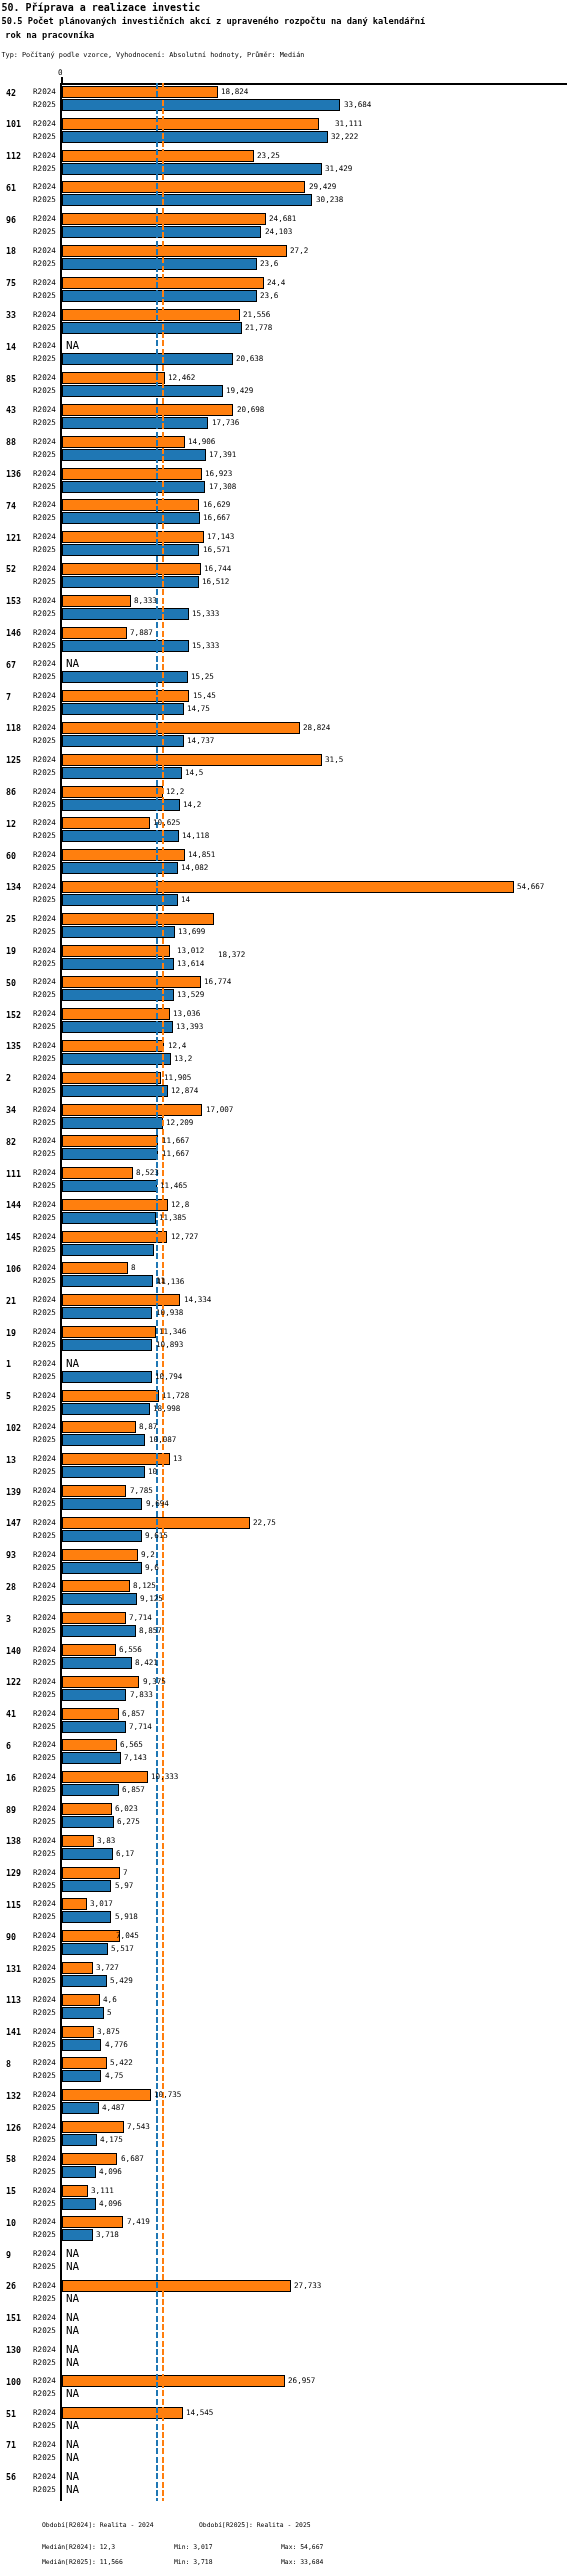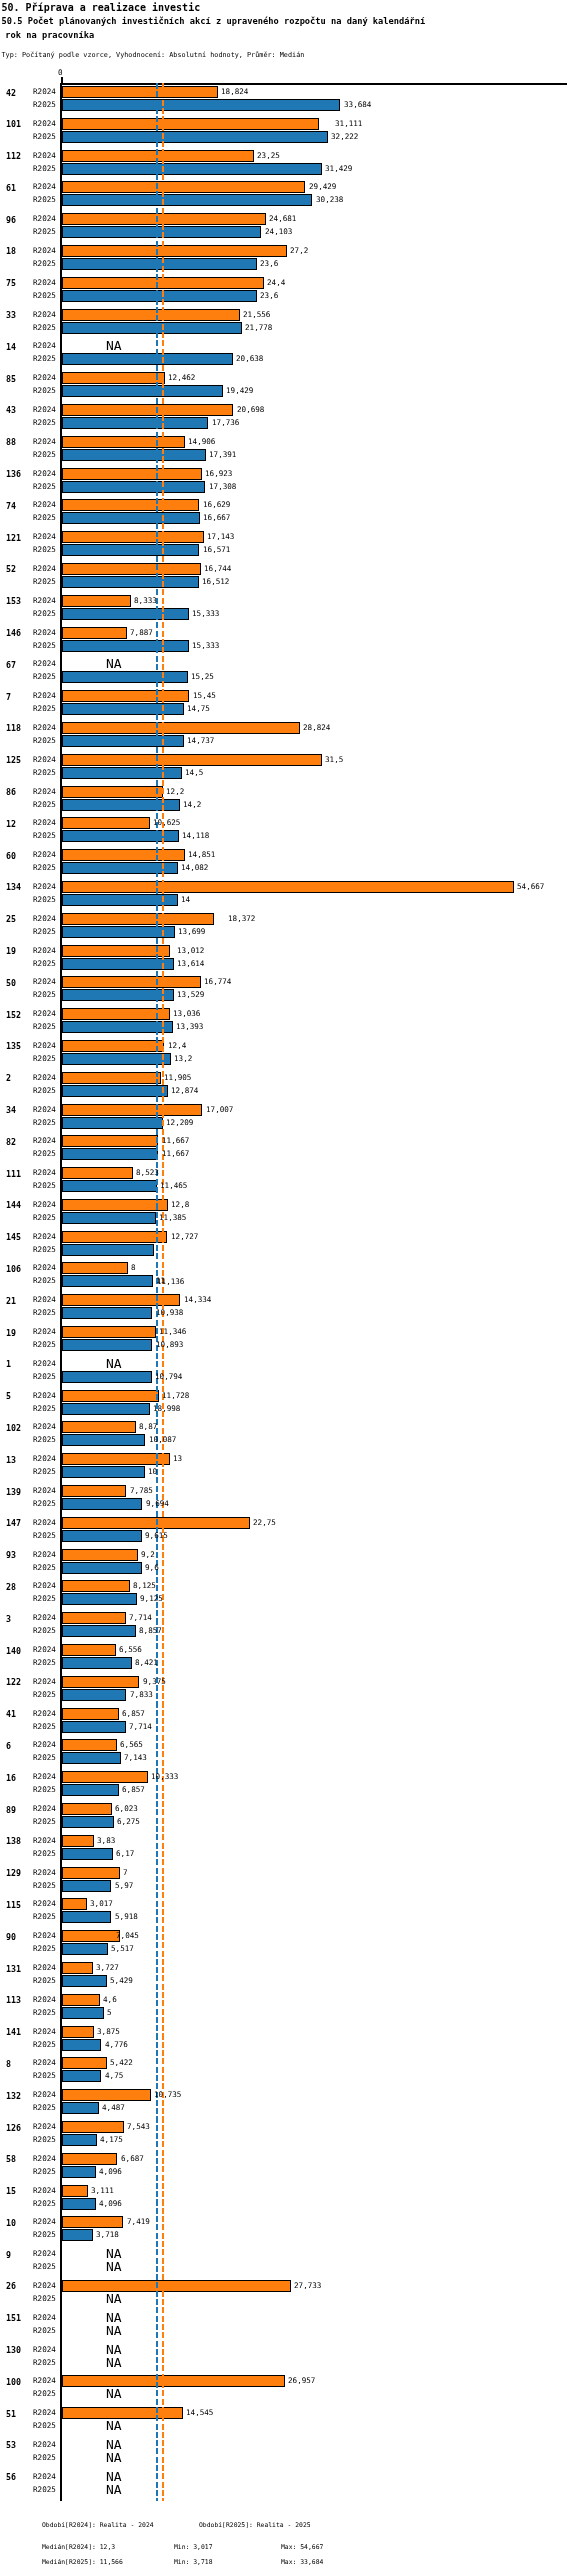--- a/index.html
+++ b/index.html
@@ -23,21 +23,21 @@
 
   .rows  { position:absolute; left:0; top:86px; width:569px; }
   .group { position:relative; height:25px; margin-bottom:6.8px; }
   .gid   { position:absolute; left:6px; top:1.5px; font-size:8.3px; font-weight:bold; }
   .slabel{ position:absolute; left:33px; font-size:7.6px; line-height:12px; height:12px; }
   .sl24  { top:0; } .sl25 { top:13px; }
   .bar   { position:absolute; left:62px; height:12px; box-sizing:border-box; border:0.8px solid #000; z-index:1; }
   .b24   { top:0; background:#ff7f0e; } .b25 { top:13px; background:#1f77b4; }
   .val   { position:absolute; font-size:7.6px; line-height:12px; height:12px; z-index:3; white-space:nowrap; }
   .v24   { top:0; } .v25 { top:13px; }
-  .na    { position:absolute; left:66px; font-size:13px; line-height:12px; height:12px;margin-left:40px; }
+  .na    { position:absolute; left:66px; font-size:11px; line-height:12px; height:12px; }
 
   .footer { position:absolute; left:0; top:0; width:569px; font-size:6.4px; }
   .f { position:absolute; white-space:nowrap; }
   .f-ob24 { left:42px;  top:2521px; }
   .f-ob25 { left:199px; top:2521px; }
   .f-md24 { left:42px;  top:2543px; }
   .f-mn24 { left:174px; top:2543px; }
   .f-mx24 { left:281px; top:2543px; }
   .f-md25 { left:42px;  top:2558px; }
   .f-mn25 { left:174px; top:2558px; }
@@ -290,21 +290,21 @@
           <div class="bar b24" style="width: 452px;"></div>
           <span class="val v24" style="left: 517px;">54,667</span>
           <span class="slabel sl25">R2025</span>
           <div class="bar b25" style="width: 116px;"></div>
           <span class="val v25" style="left: 181px;">14</span>
         </div>
         <div class="group">
           <span class="gid">25</span>
           <span class="slabel sl24">R2024</span>
           <div class="bar b24" style="width: 152px;"></div>
-          <span class="val v24" style="left: 228px;">18,372</span>
+          <span class="val v24" style="left: 218px; margin-top: 36px;">18,372</span>
           <span class="slabel sl25">R2025</span>
           <div class="bar b25" style="width: 113px;"></div>
           <span class="val v25" style="left: 178px;">13,699</span>
         </div>
         <div class="group">
           <span class="gid">19</span>
           <span class="slabel sl24">R2024</span>
           <div class="bar b24" style="width: 108px;"></div>
           <span class="val v24" style="left: 177px; text-align: center;">13,012</span>
           <span class="slabel sl25">R2025</span>
@@ -709,21 +709,21 @@
         </div>
         <div class="group">
           <span class="gid">51</span>
           <span class="slabel sl24">R2024</span>
           <div class="bar b24" style="width: 121px;"></div>
           <span class="val v24" style="left: 186px;">14,545</span>
           <span class="slabel sl25">R2025</span>
           <span class="na v25" style="top: 13px;">NA</span>
         </div>
         <div class="group">
-          <span class="gid">53</span>
+          <span class="gid">71</span>
           <span class="slabel sl24">R2024</span>
           <span class="na v24" style="top: 0px;">NA</span>
           <span class="slabel sl25">R2025</span>
           <span class="na v25" style="top: 13px;">NA</span>
         </div>
         <div class="group">
           <span class="gid">56</span>
           <span class="slabel sl24">R2024</span>
           <span class="na v24" style="top: 0px;">NA</span>
           <span class="slabel sl25">R2025</span>

